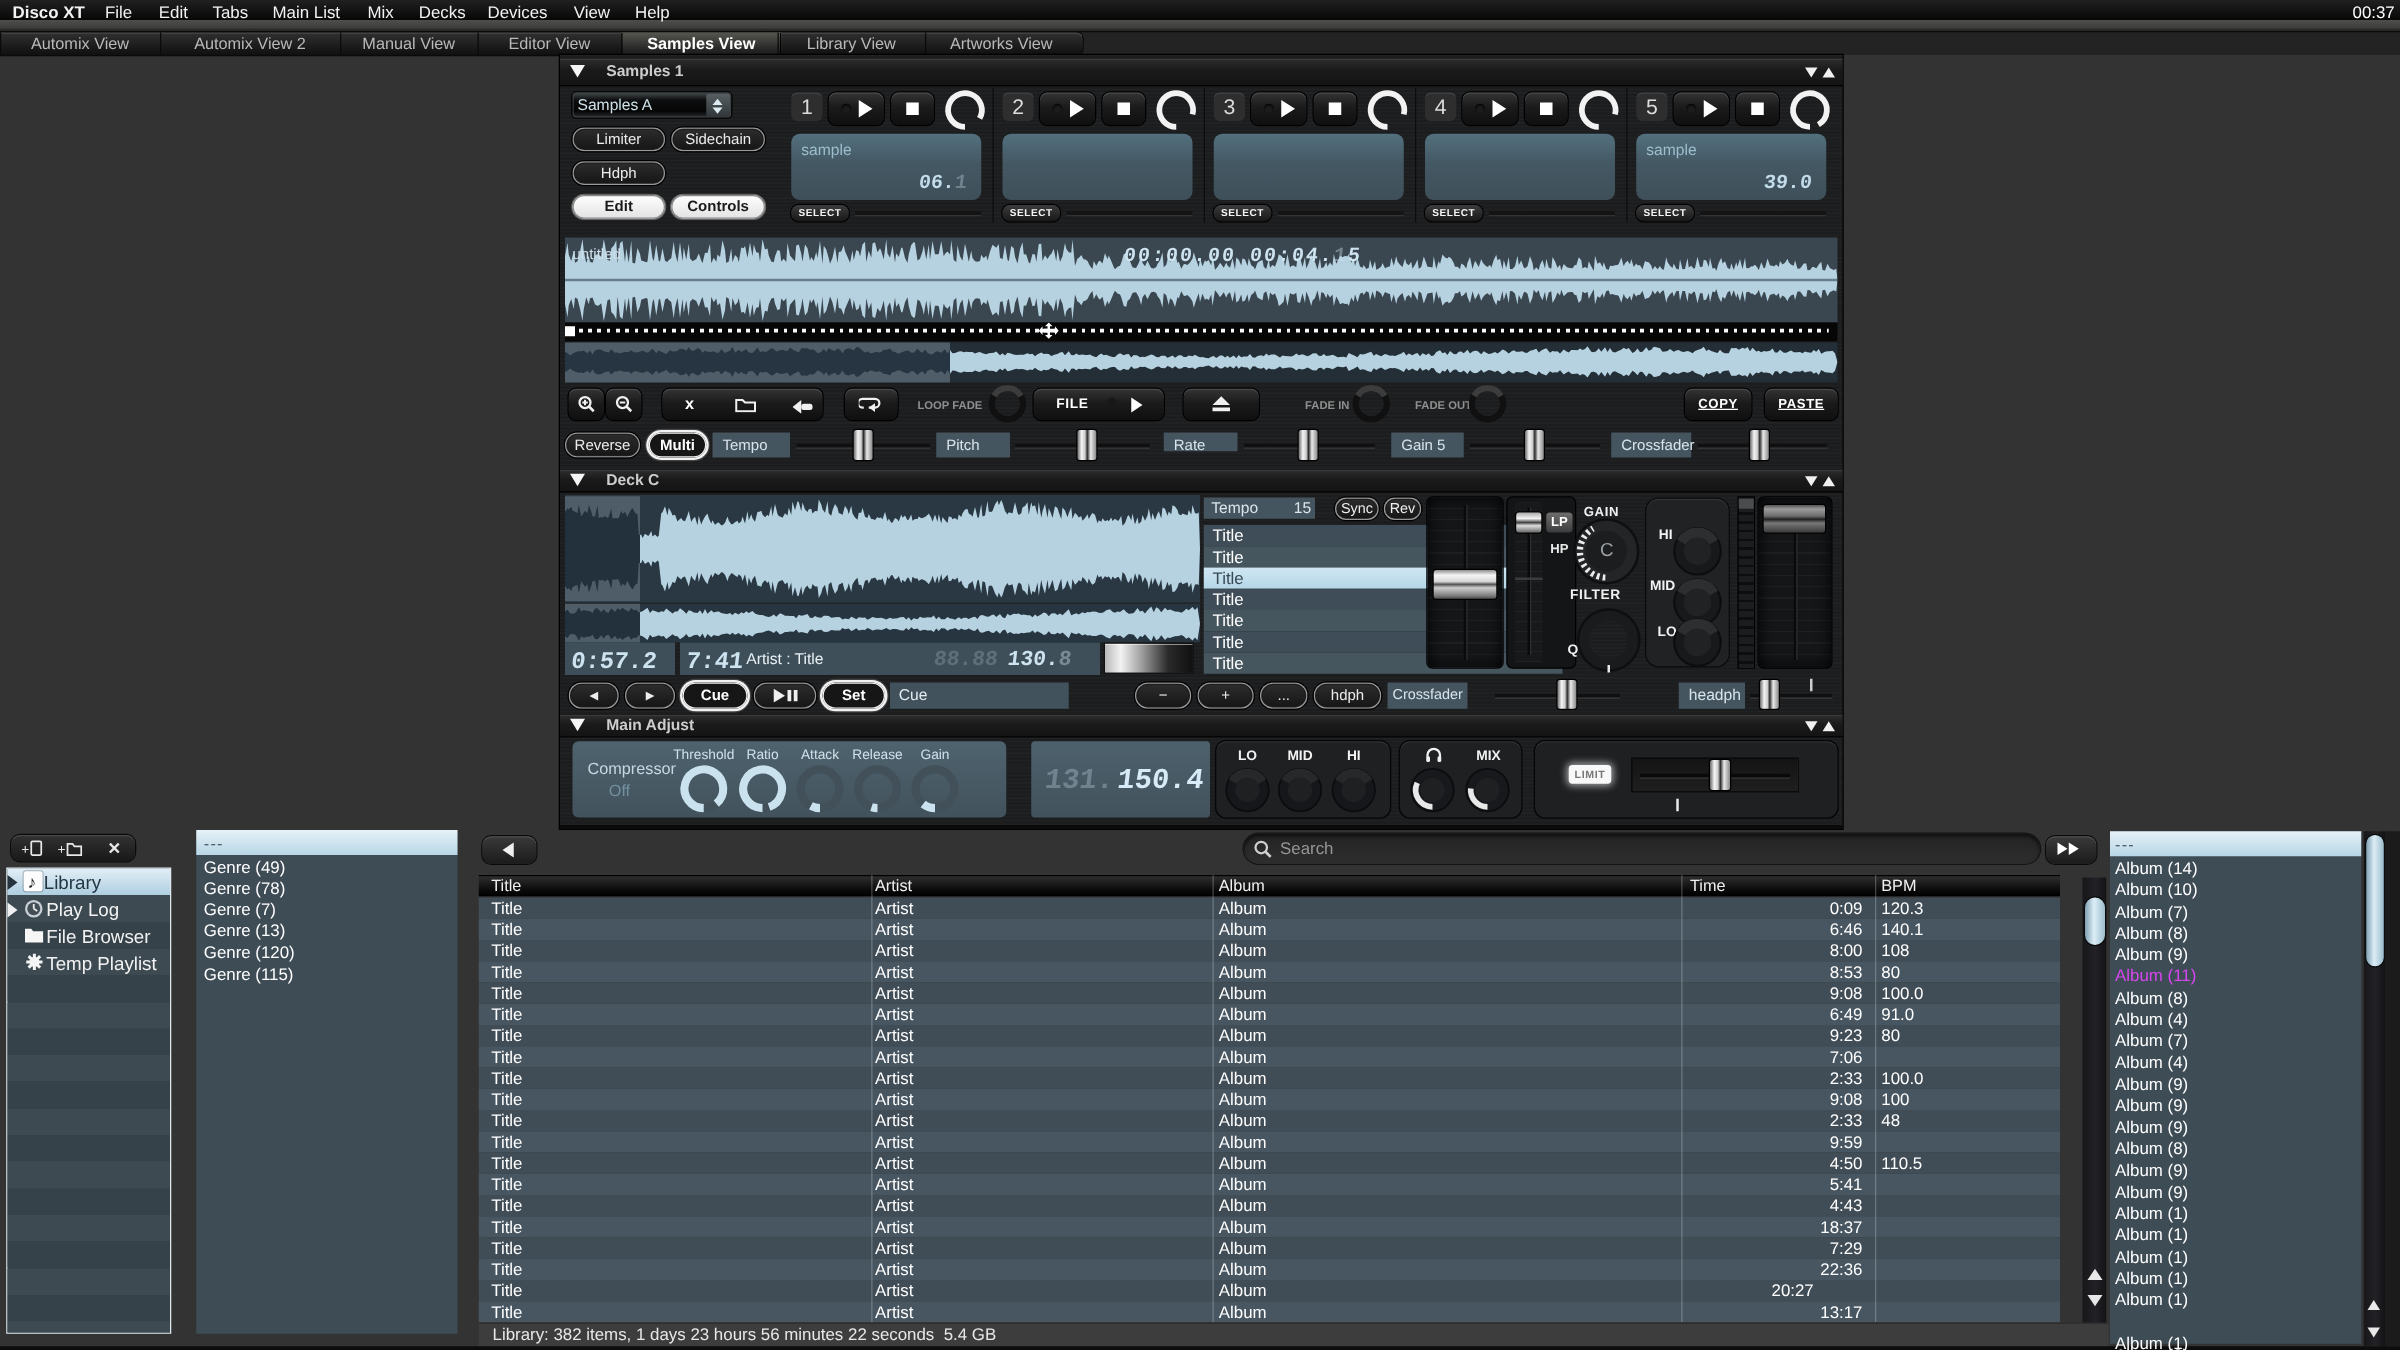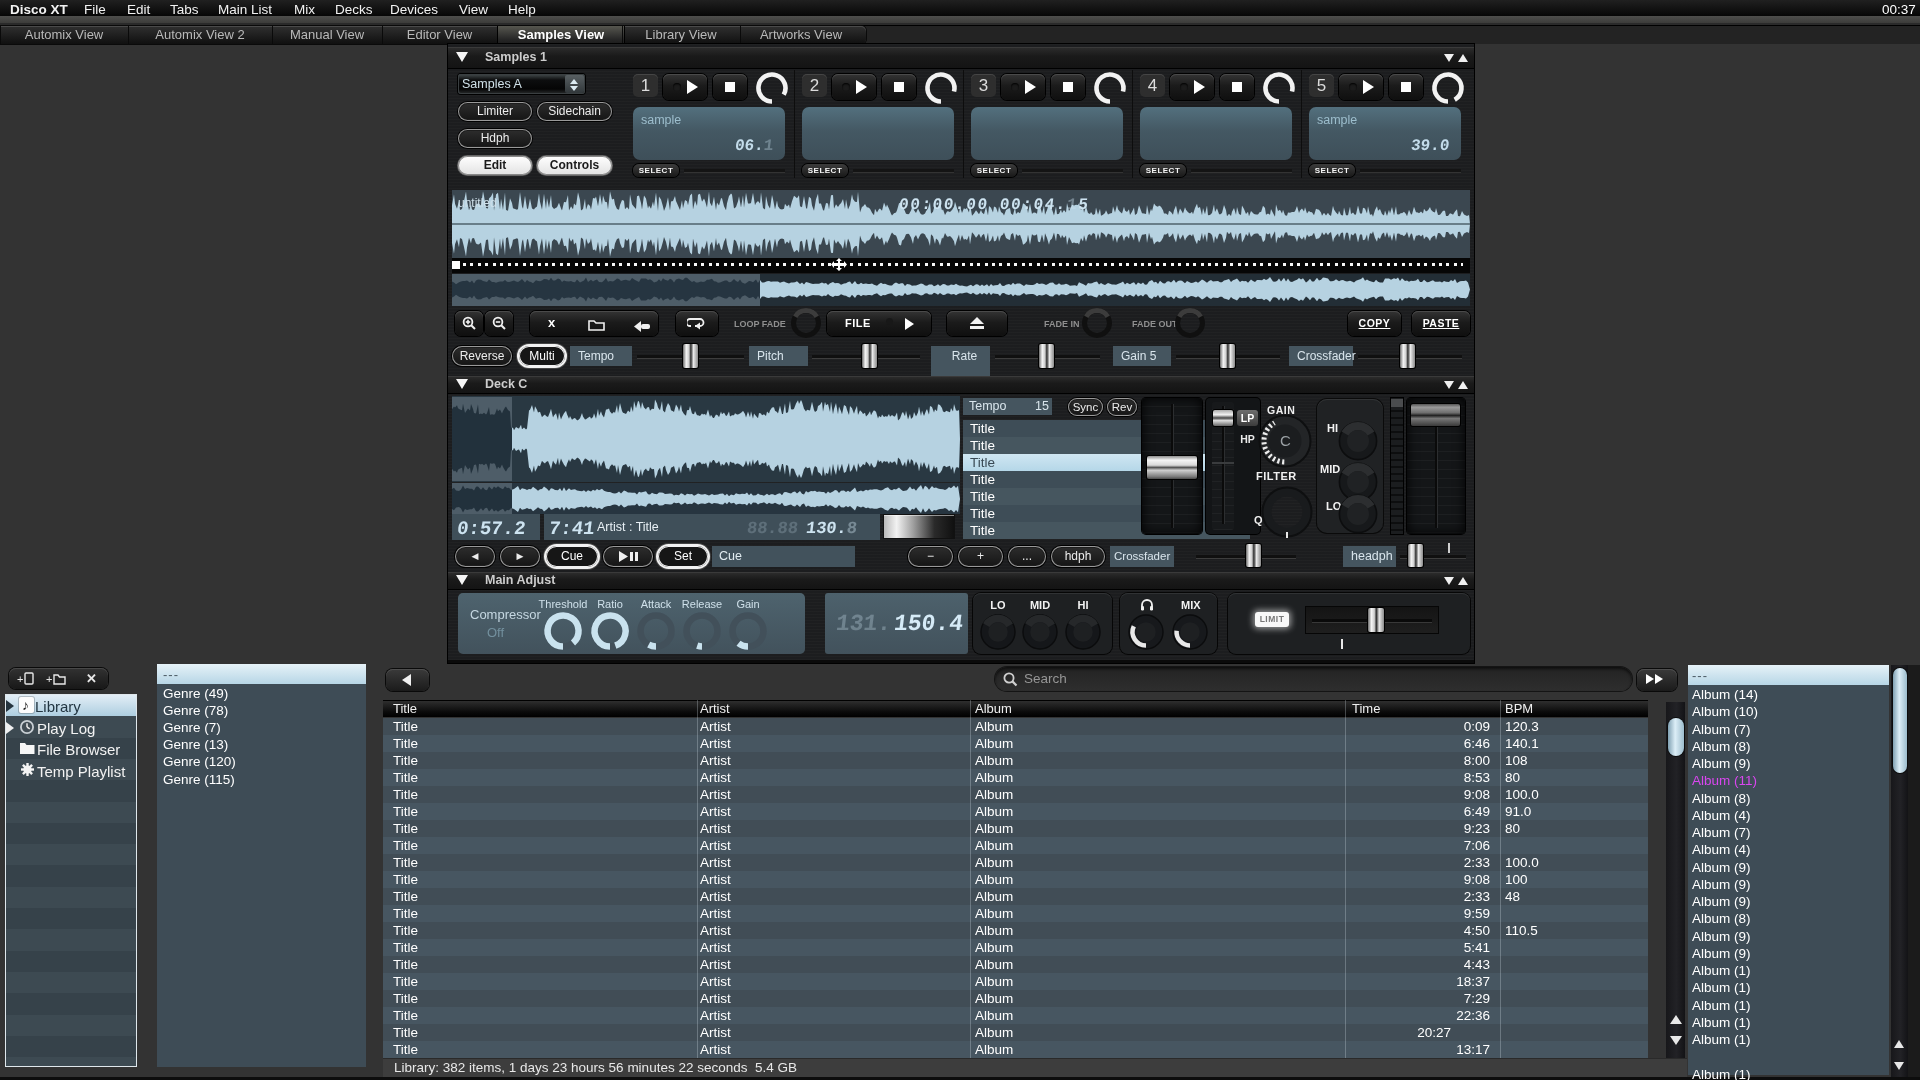--- a/index.html
+++ b/index.html
@@ -7,21 +7,21 @@
 .dig { font-family:"Liberation Mono",monospace; font-weight:bold; transform:skewX(-7deg); white-space:pre; }
 .hdr { background:linear-gradient(180deg,#2b2b2b,#1a1a1a 40%,#141414); border-bottom:1px solid #000; border-top:1px solid #3a3a3a; }
 .pill { border-radius:12px; background:linear-gradient(180deg,#2e2e2e,#141414);
   box-shadow:0 0 0 1px #000, inset 0 0 0 1px #999, inset 0 0 0 2px #1d1d1d;
   color:#ececec; font-size:12px; text-align:center; }
 .pillw { border-radius:12px; background:linear-gradient(180deg,#ffffff,#e2e2e2);
   box-shadow:0 0 0 1px #666, inset 0 0 0 1px #888;
   color:#1a1a1a; font-size:12px; font-weight:bold; text-align:center; }
 .pillb { border-radius:12px; background:#161616;
   box-shadow:0 0 0 2px #f2f2f2, 0 0 0 3px #444, inset 0 0 0 1px #f2f2f2;
-  color:#fff; font-size:12px; font-weight:normal; text-align:center; }
+  color:#fff; font-size:12px; font-weight:bold; text-align:center; }
 .btn { border-radius:6px; background:linear-gradient(180deg,#343434,#1b1b1b 45%,#0f0f0f);
   box-shadow:0 0 0 1px #000, inset 0 1px 0 #4a4a4a;text-decoration:underline; }
 .lbox { background:#45555f; color:#d9e5ec; font-size:12px; }
 .trk { height:3px; background:#101010; box-shadow:0 1px 0 #3d3d3d; }
 .hnd { width:15px; height:24px; border-radius:2px;
   background:linear-gradient(90deg,#6a6a6a,#f4f4f4 22%,#cdcdcd 40%,#2c2c2c 52%,#e9e9e9 70%,#8a8a8a);
   box-shadow:0 0 0 1px #000; }
 </style></head><body>
 
 <div class="a" style="left:0;top:0;width:1920px;height:16px;background:linear-gradient(180deg,#202020,#0c0c0c 80%,#060606);"></div>
@@ -211,21 +211,21 @@
 <div class="a btn" style="left:1348px;top:311px;width:53px;height:25px;color:#fff;font-size:10.5px;font-weight:bold;text-align:center;line-height:25px;letter-spacing:0.5px;">COPY</div>
 <div class="a btn" style="left:1412px;top:311px;width:58px;height:25px;color:#fff;font-size:10.5px;font-weight:bold;text-align:center;line-height:25px;letter-spacing:0.5px;">PASTE</div>
 <div class="a pill" style="left:452px;top:346px;width:60px;height:20px;line-height:20px;">Reverse</div>
 <div class="a pillb" style="left:519px;top:346px;width:46px;height:20px;line-height:20px;">Multi</div>
 <div class="a lbox" style="left:570px;top:346px;width:62px;height:20px;line-height:20px;padding-left:8px;">Tempo</div>
 <div class="a trk" style="left:637px;top:355px;width:107px;"></div>
 <div class="a hnd" style="left:683px;top:344px;"></div>
 <div class="a lbox" style="left:749px;top:346px;width:59px;height:20px;line-height:20px;padding-left:8px;">Pitch</div>
 <div class="a trk" style="left:812px;top:355px;width:108px;"></div>
 <div class="a hnd" style="left:862px;top:344px;"></div>
-<div class="a lbox" style="left:931px;top:346px;width:59px;height:30px;line-height:20px;padding-left:8px;text-align:center;">Rate</div>
+<div class="a lbox" style="left:931px;top:346px;width:59px;height:15px;line-height:20px;padding-left:8px;">Rate</div>
 <div class="a trk" style="left:995px;top:355px;width:105px;"></div>
 <div class="a hnd" style="left:1039px;top:344px;"></div>
 <div class="a lbox" style="left:1113px;top:346px;width:58px;height:20px;line-height:20px;padding-left:8px;">Gain 5</div>
 <div class="a trk" style="left:1176px;top:355px;width:104px;"></div>
 <div class="a hnd" style="left:1220px;top:344px;"></div>
 <div class="a lbox" style="left:1289px;top:346px;width:64px;height:20px;line-height:20px;padding-left:8px;">Crossfader</div>
 <div class="a trk" style="left:1358px;top:355px;width:104px;"></div>
 <div class="a hnd" style="left:1400px;top:344px;"></div>
 <div class="a hdr" style="left:448px;top:376px;width:1026px;height:18px;"></div>
 <div class="a" style="left:456px;top:379px;width:0;height:0;border-left:6px solid transparent;border-right:6px solid transparent;border-top:10px solid #f5f5f5;"></div>

